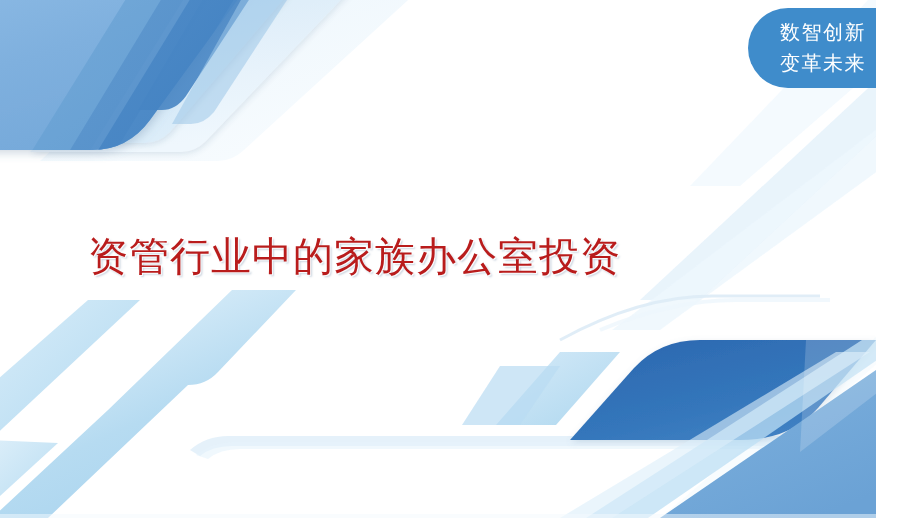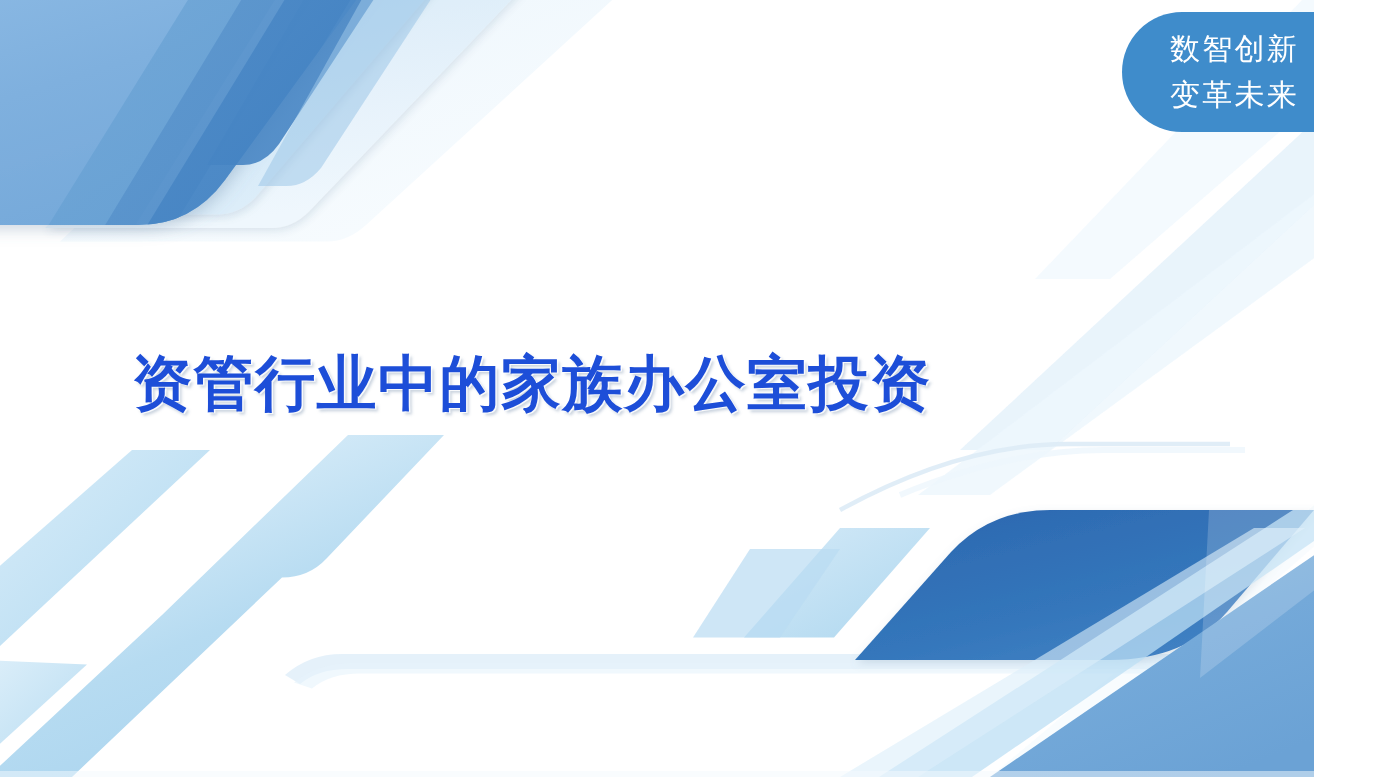--- a/index.html
+++ b/index.html
@@ -51,23 +51,23 @@
   }
 
   
   #title {
     position: absolute;
     left: 88px;
     top: 232px;
     z-index: 50;
     font-size: 40px;
     line-height: 48px;
-    font-weight: bold;
+    font-weight: normal;
     letter-spacing: 1px;
-    color: #1d4ed8;
+    color: #b91c1c;
     white-space: nowrap;
     font-family: "DejaVu Sans", "Liberation Sans", sans-serif;
     text-shadow: 1px 1px 0 rgba(255,255,255,0.85),
                  2px 2px 2px rgba(140,160,185,0.45);
   }
 </style>
 </head>
 <body>
 
 <div id="slide">

